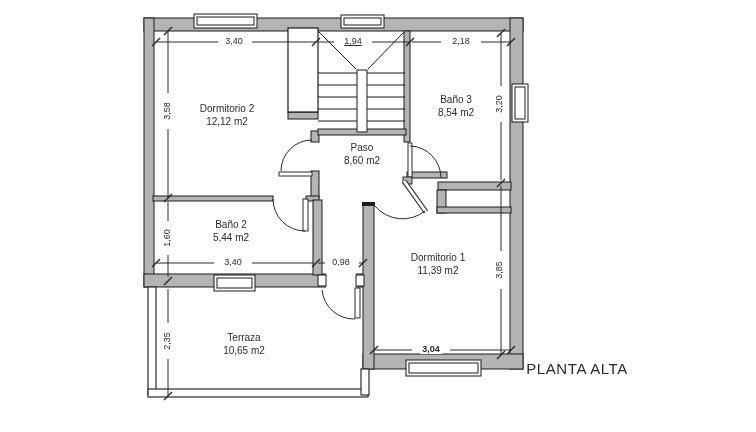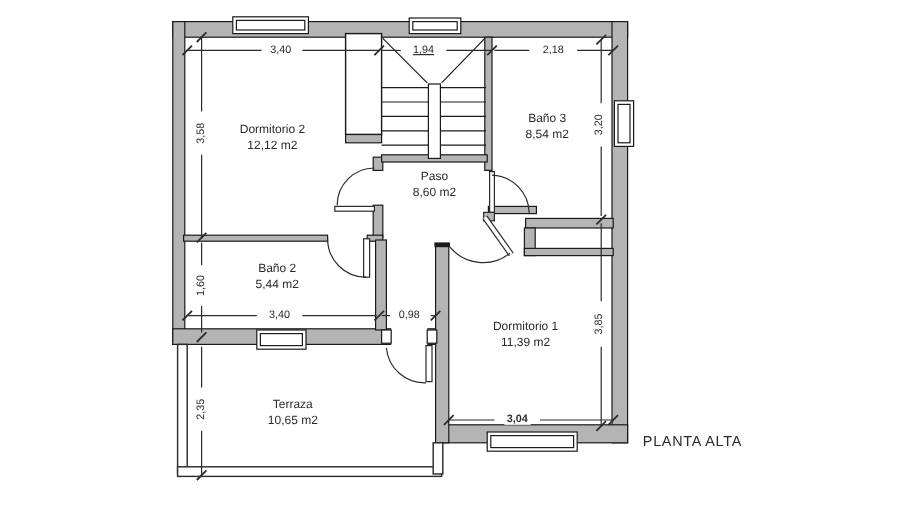--- a/index.html
+++ b/index.html
@@ -12,21 +12,21 @@
     position:absolute;transform:translate(-50%,-50%);
     text-align:center;color:#2b2b2b;font-size:10px;line-height:13px;white-space:nowrap;
   }
   .dim-label{
     position:absolute;transform:translate(-50%,-50%);
     color:#2b2b2b;font-size:9px;background:#ffffff;padding:0 2px;white-space:nowrap;
   }
   .dim-label.vert{transform:translate(-50%,-50%) rotate(-90deg);}
   .plan-title{
     position:absolute;transform:translate(-50%,-50%);
-    color:#2b2b2b;font-size:12px;letter-spacing:0.6px;white-space:nowrap;text-align:center;
+    color:#2b2b2b;font-size:15px;letter-spacing:0.6px;white-space:nowrap;text-align:center;
   }
 </style>
 </head>
 <body>
 
 <div class="plan-stage">
 
   <svg width="756" height="432" viewBox="0 0 756 432">
 
     <g fill="#b4b4b4" stroke="#1a1a1a" stroke-width="1">
@@ -175,21 +175,21 @@
     <div>8,54 m2</div>
   </div>
   <div class="room-label" style="left:362px;top:154px;">
     <div>Paso</div>
     <div>8,60 m2</div>
   </div>
   <div class="room-label" style="left:231px;top:231px;">
     <div>Baño 2</div>
     <div>5,44 m2</div>
   </div>
-  <div class="room-label" style="left:438px;top:279px;">
+  <div class="room-label" style="left:438px;top:264px;">
     <div>Dormitorio 1</div>
     <div>11,39 m2</div>
   </div>
   <div class="room-label" style="left:244px;top:344px;">
     <div>Terraza</div>
     <div>10,65 m2</div>
   </div>
 
   <div class="dim-label" style="left:234px;top:41px;">3,40</div>
   <div class="dim-label" style="left:353px;top:41px;text-decoration:underline;">1,94</div>

